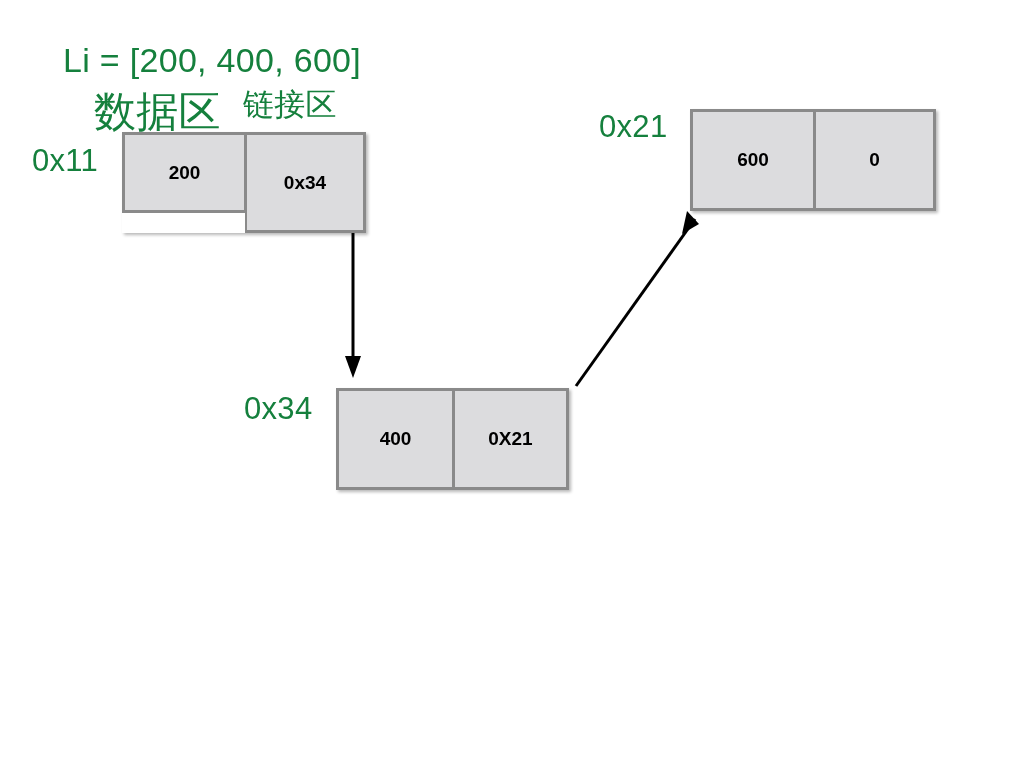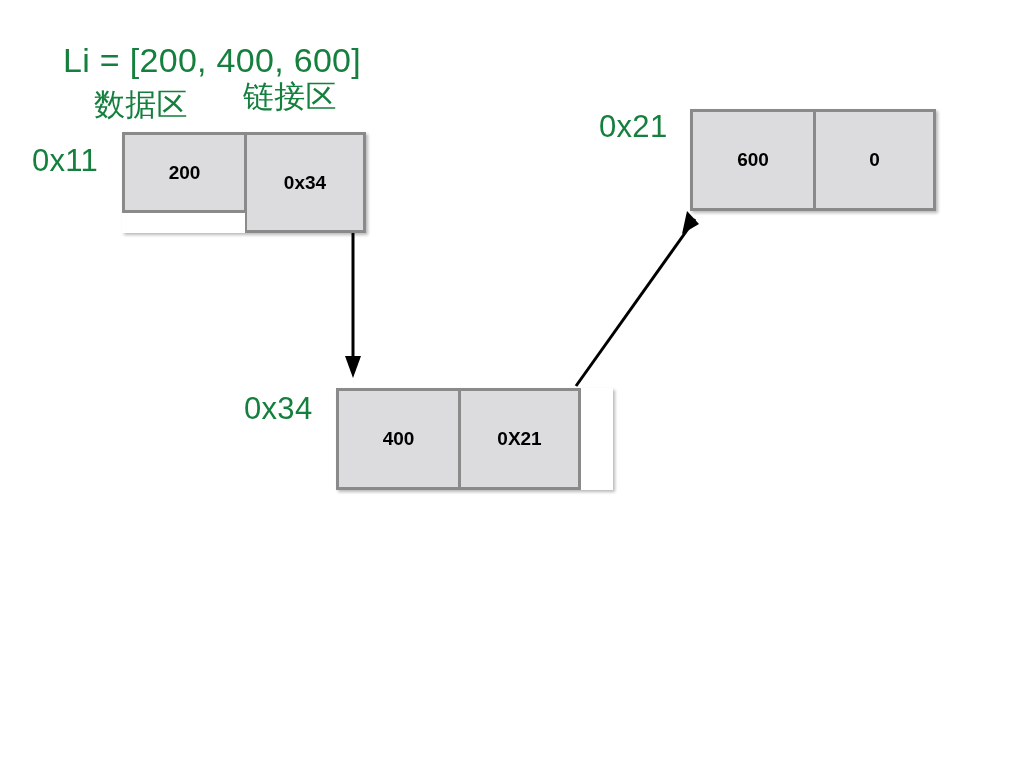--- a/index.html
+++ b/index.html
@@ -26,25 +26,25 @@
     letter-spacing: 0.3px;
   }
   #title-line {
     left: 63px;
     top: 41px;
     font-size: 34px;
   }
   #col-header-data {
     left: 94px;
     top: 84px;
-    font-size: 31px;
+    font-size: 42px;
   }
   #col-header-link {
     left: 243px;
-    top: 76px;
+    top: 84px;
     font-size: 31px;
     text-align: right;
   }
   .addr-label {
     font-size: 31px;
   }
   #addr-label-1 { left: 32px;  top: 134px; margin-top: 9px; }
   #addr-label-2 { left: 244px; top: 391px; }
   #addr-label-3 { left: 599px; top: 109px; }
 
@@ -73,21 +73,21 @@
   }
   .cell.left {
     border-right-width: 1px;
   }
 
   
   #node-1 { left: 122px; top: 132px; width: 244px; height: 101px; }
   #node-1 .cell.left  { width: 123px; height: 81px; }
   #node-1 .cell.right { width: 121px; height: 101px; }
 
-  #node-2 { left: 336px; top: 388px; width: 277px; height: 102px; }
+  #node-2 { left: 336px; top: 388px; width: 233px; height: 102px; }
   #node-2 .cell.left  { width: 123px; height: 102px; }
   #node-2 .cell.right { width: 122px; height: 102px; }
 
   #node-3 { left: 690px; top: 109px; width: 246px; height: 102px; }
   #node-3 .cell.left  { width: 124px; height: 102px; }
   #node-3 .cell.right { width: 122px; height: 102px; }
 
   
   #arrow-layer {
     position: absolute;

